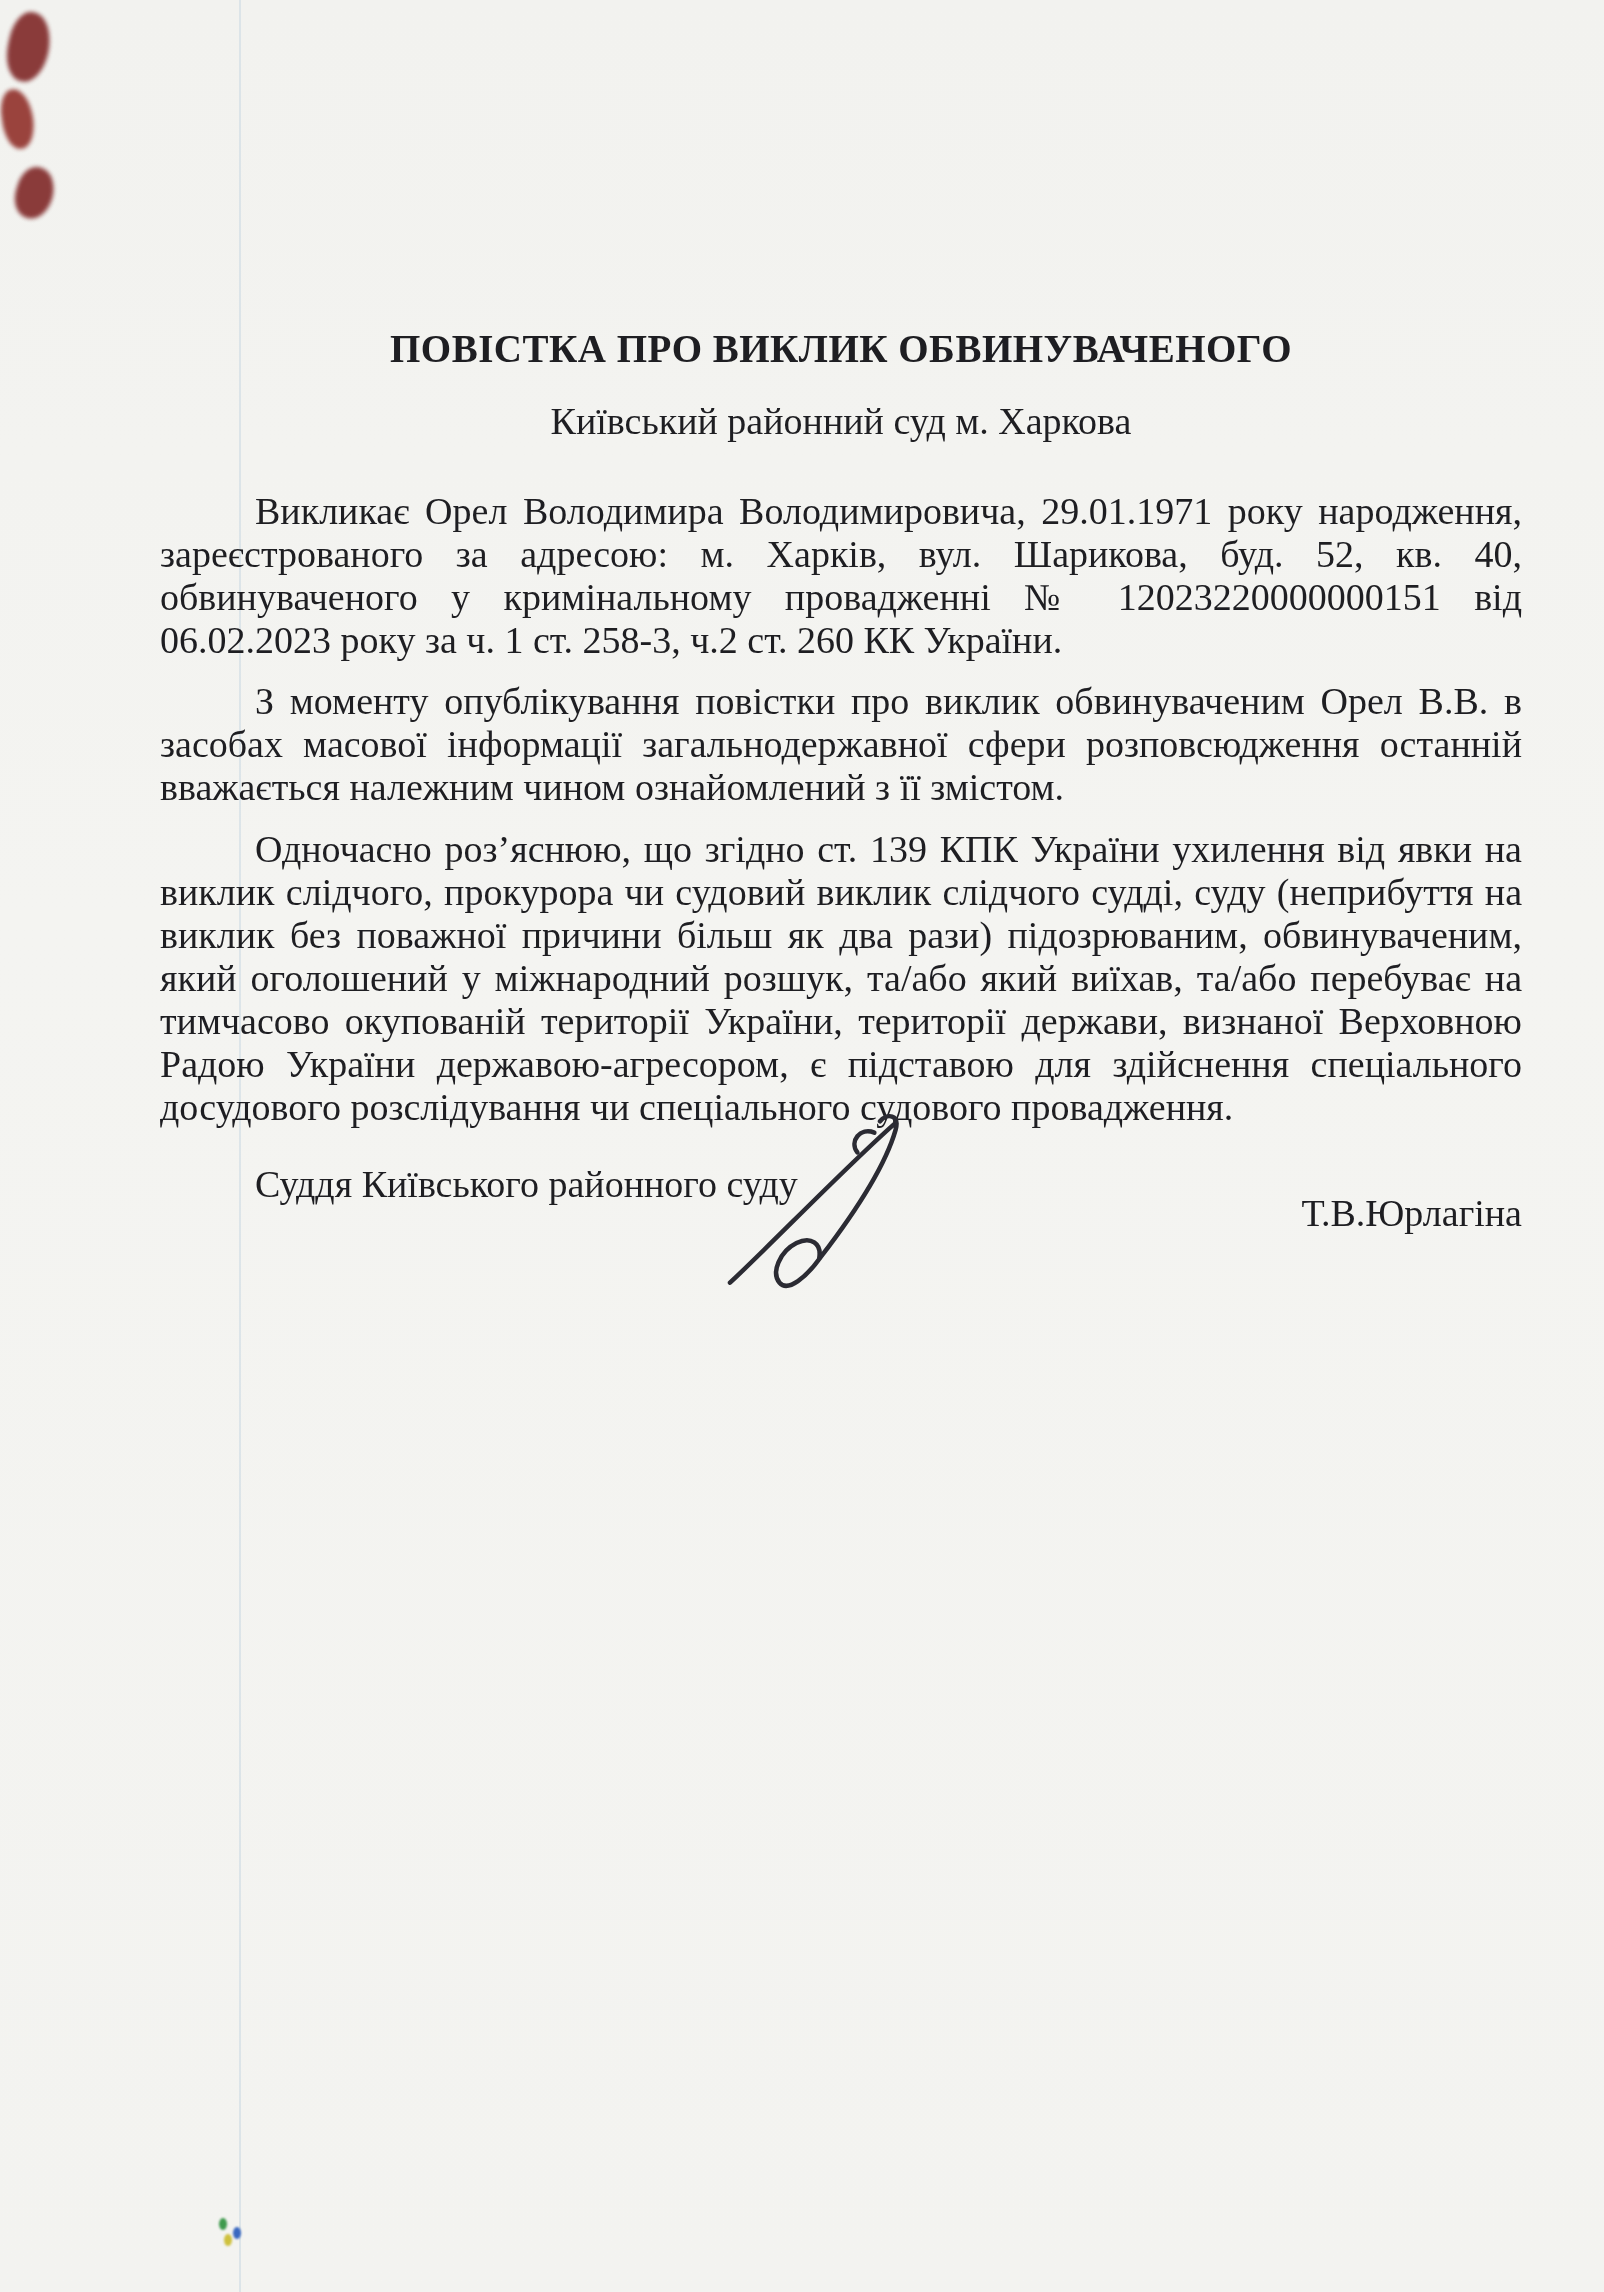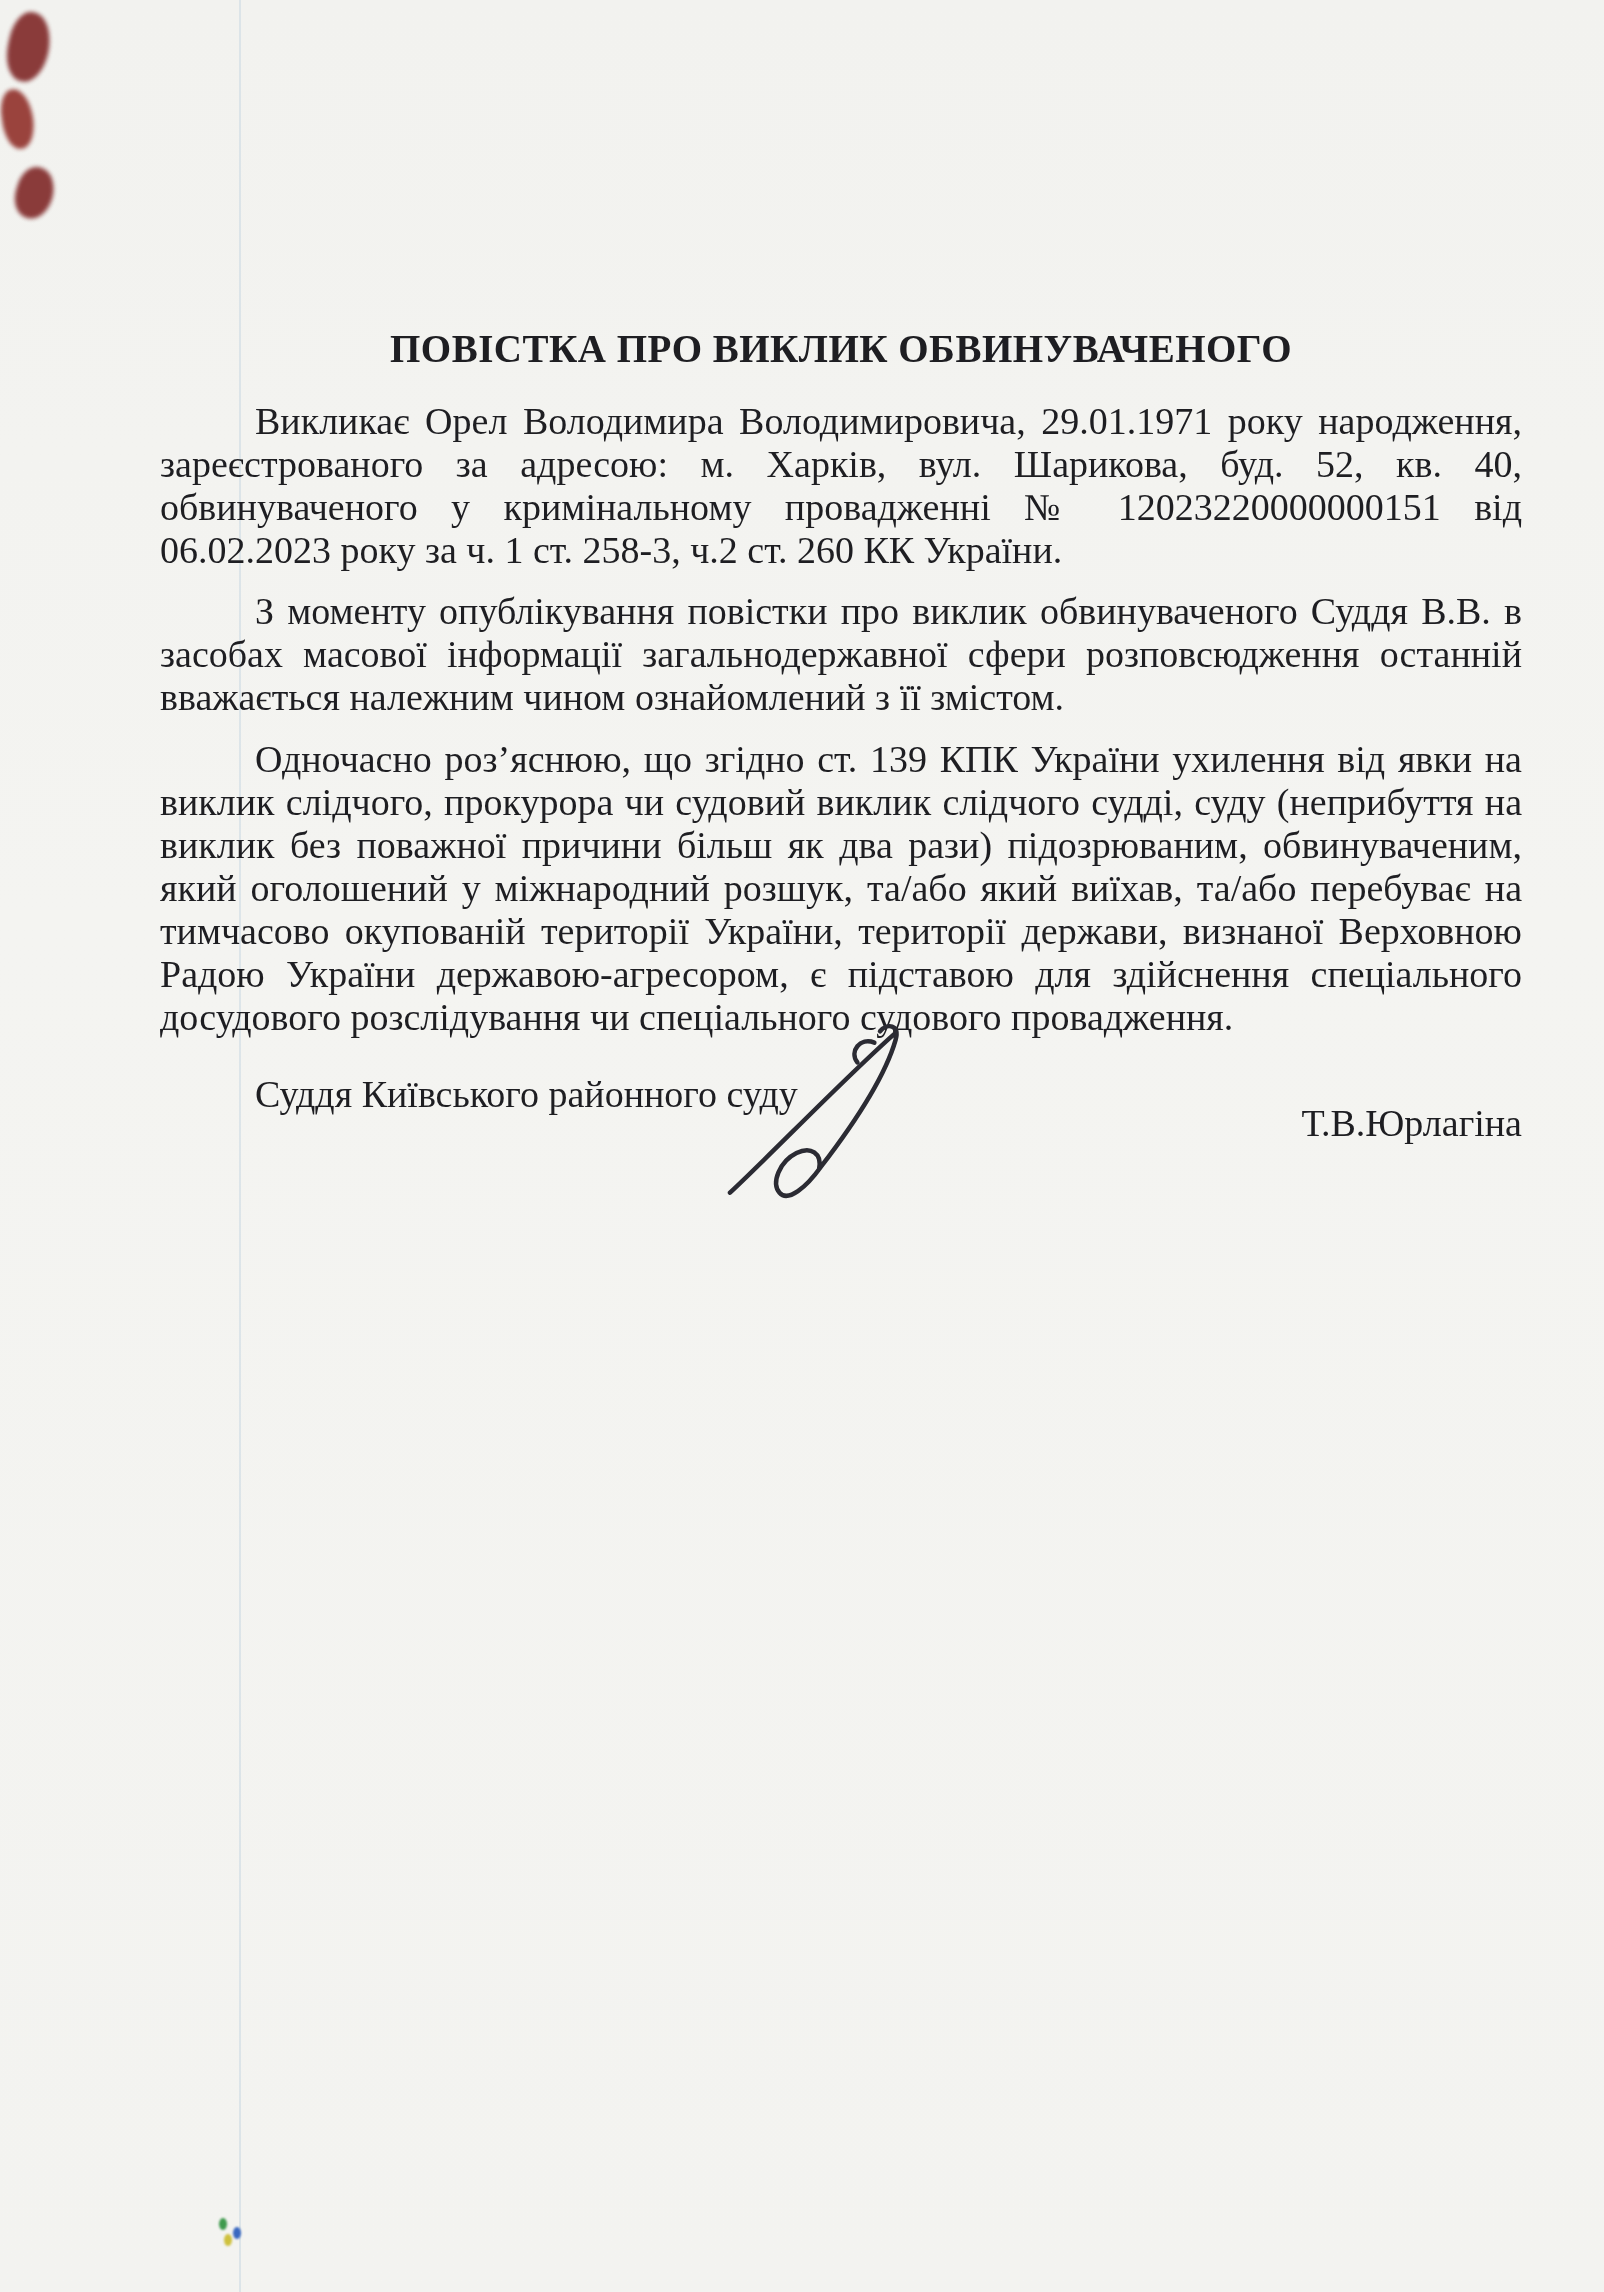--- a/index.html
+++ b/index.html
@@ -105,25 +105,26 @@
   <div class="red-mark m2"></div>
   <div class="red-mark m3"></div>
   <div class="speck s1"></div>
   <div class="speck s2"></div>
   <div class="speck s3"></div>
 
   <div class="content">
 
     <h1 class="doc-title">ПОВІСТКА ПРО ВИКЛИК ОБВИНУВАЧЕНОГО</h1>
 
+    <div class="doc-subtitle">Київський районний суд м. Харкова</div>
 
     <p class="body-par">Викликає Орел Володимира Володимировича, 29.01.1971 року народження, зареєстрованого за адресою: м. Харків, вул. Шарикова, буд. 52, кв. 40, обвинуваченого у кримінальному провадженні № 12023220000000151 від 06.02.2023 року за ч. 1 ст. 258-3, ч.2 ст. 260 КК України.</p>
 
 
-    <p class="body-par">З моменту опублікування повістки про виклик обвинуваченого Суддя В.В. в засобах масової інформації загальнодержавної сфери розповсюдження останній вважається належним чином ознайомлений з її змістом.</p>
+    <p class="body-par">З моменту опублікування повістки про виклик обвинуваченим Орел В.В. в засобах масової інформації загальнодержавної сфери розповсюдження останній вважається належним чином ознайомлений з її змістом.</p>
 
     <p class="body-par">Одночасно роз’яснюю, що згідно ст. 139 КПК України ухилення від явки на виклик слідчого, прокурора чи судовий виклик слідчого судді, суду (неприбуття на виклик без поважної причини більш як два рази) підозрюваним, обвинуваченим, який оголошений у міжнародний розшук, та/або який виїхав, та/або перебуває на тимчасово окупованій території України, території держави, визнаної Верховною Радою України державою-агресором, є підставою для здійснення спеціального досудового розслідування чи спеціального судового провадження.</p>
 
     <div class="sig-block">
       <div class="sig-line1">Суддя Київського районного суду</div>
       <div class="sig-name">Т.В.Юрлагіна</div>
 
       <svg class="signature-svg" viewBox="0 0 150 130" aria-hidden="true">
         <path d="M 10 122 C 38 96, 92 40, 126 10"></path>
         <path d="M 116 8 C 121 2, 130 3, 127 14 C 119 42, 94 78, 74 104 C 64 118, 51 129, 45 122 C 39 115, 45 100, 57 94 C 67 89, 75 94, 73 105"></path>

